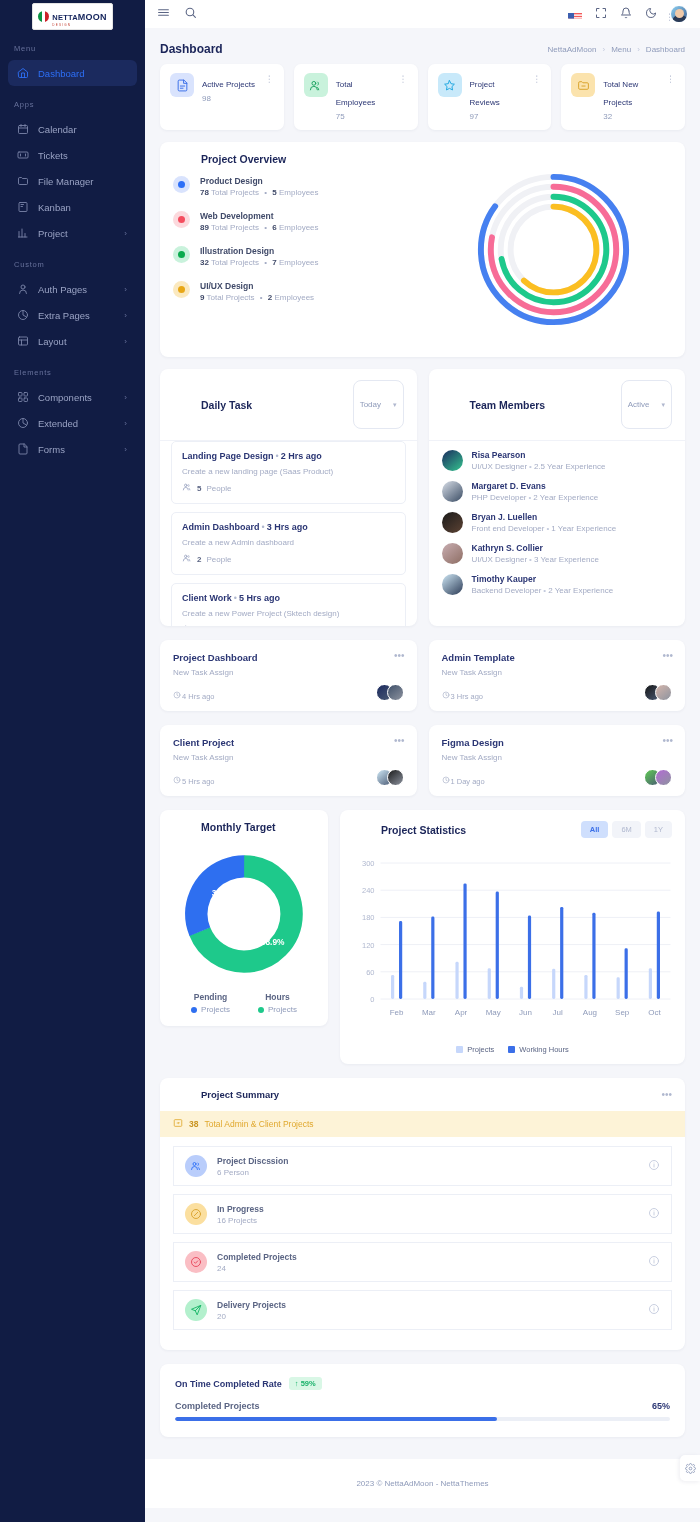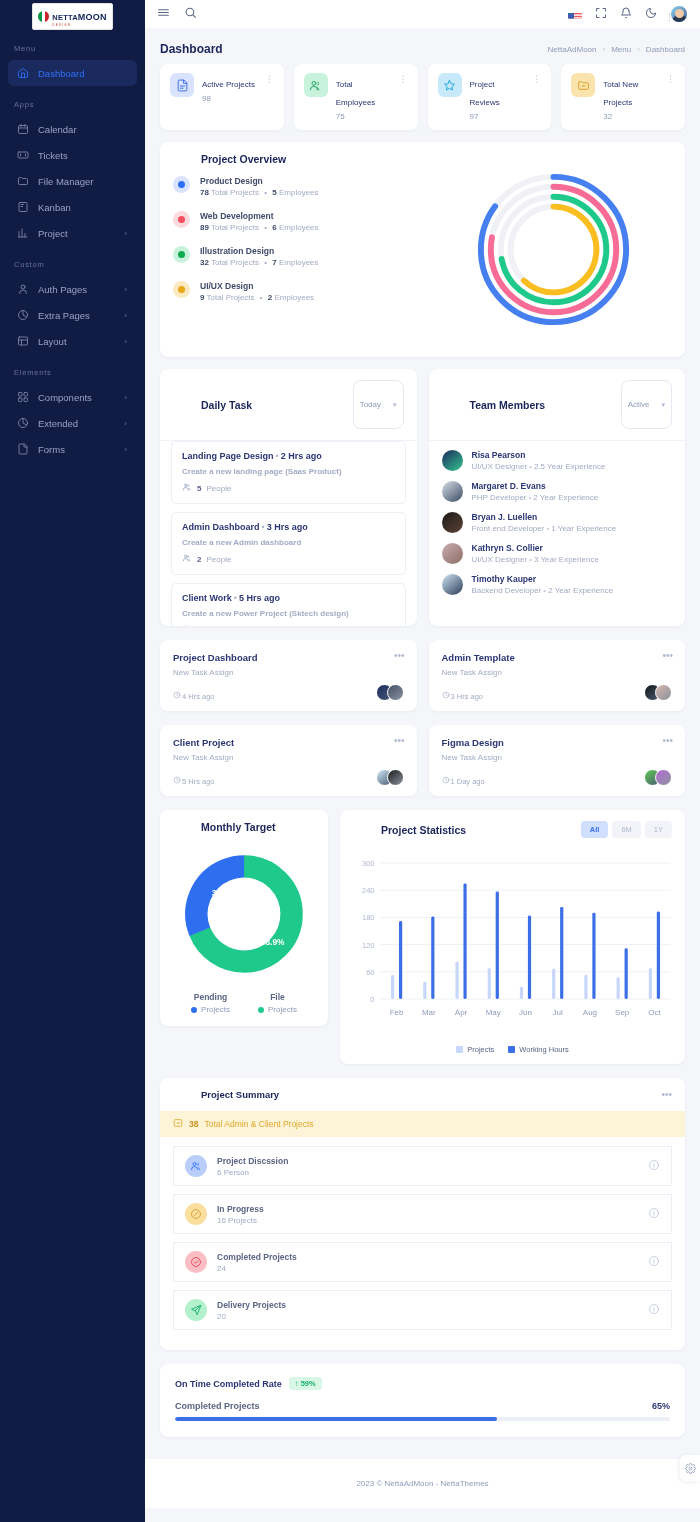--- a/index.html
+++ b/index.html
@@ -129,21 +129,21 @@
     align-items: center; gap: 12px; background: #fff;
   }
   .sel .cv { font-size: 7px; color: #b0b8cf; }
   .task-body { padding: 0 11px 10px 11px; max-height: 185px; overflow: hidden;}
   .task {
     border: 1px solid #eceff6; border-radius: 5px; padding: 9px 10px; margin-bottom: 8px;
   }
   .task-t { font-size: 9px; color: #5b6584; }
   .task-t b { color: #2b3674; font-weight: bold; }
   .task-t .dot { color: #b0b8cf; margin: 0 2px; }
-  .task-d { font-size: 8px; color: #a3abc4; margin-top: 6px; font-weight: bold; }
+  .task-d { font-size: 8px; color: #a3abc4; margin-top: 6px; }
   .task-p { font-size: 8px; color: #a3abc4; margin-top: 6px; display: flex; align-items: center; gap: 5px;}
   .task-p b { color: #5b6584; font-weight: bold;}
   .team-body { padding: 0 13px 10px 13px; }
   .member { display: flex; gap: 9px; align-items: center; margin-bottom: 10px; }
   .m-av { width: 21px; height: 21px; border-radius: 50%; flex: none; overflow: hidden; position: relative;}
   .m-name { font-size: 8.5px; font-weight: bold; color: #2b3674; }
   .m-role { font-size: 8px; color: #a3abc4; margin-top: 2px; }
   .m-role .dot { color: #c3cadd; margin: 0 2px; }
 
   
@@ -726,21 +726,21 @@
         </div>
         <div class="mt-legend">
           <div>
             <div class="mt-leg-t">Pending</div>
             <div class="mt-leg-s">
                 <i style="background:#2e6ff0"></i>
                 <span>Projects</span>
               </div>
           </div>
           <div>
-            <div class="mt-leg-t">File</div>
+            <div class="mt-leg-t">Hours</div>
             <div class="mt-leg-s">
                 <i style="background:#1ec98b"></i>
                 <span>Projects</span>
               </div>
           </div>
         </div>
       </div>
 
       <div class="card ps">
         <div class="card-head">

